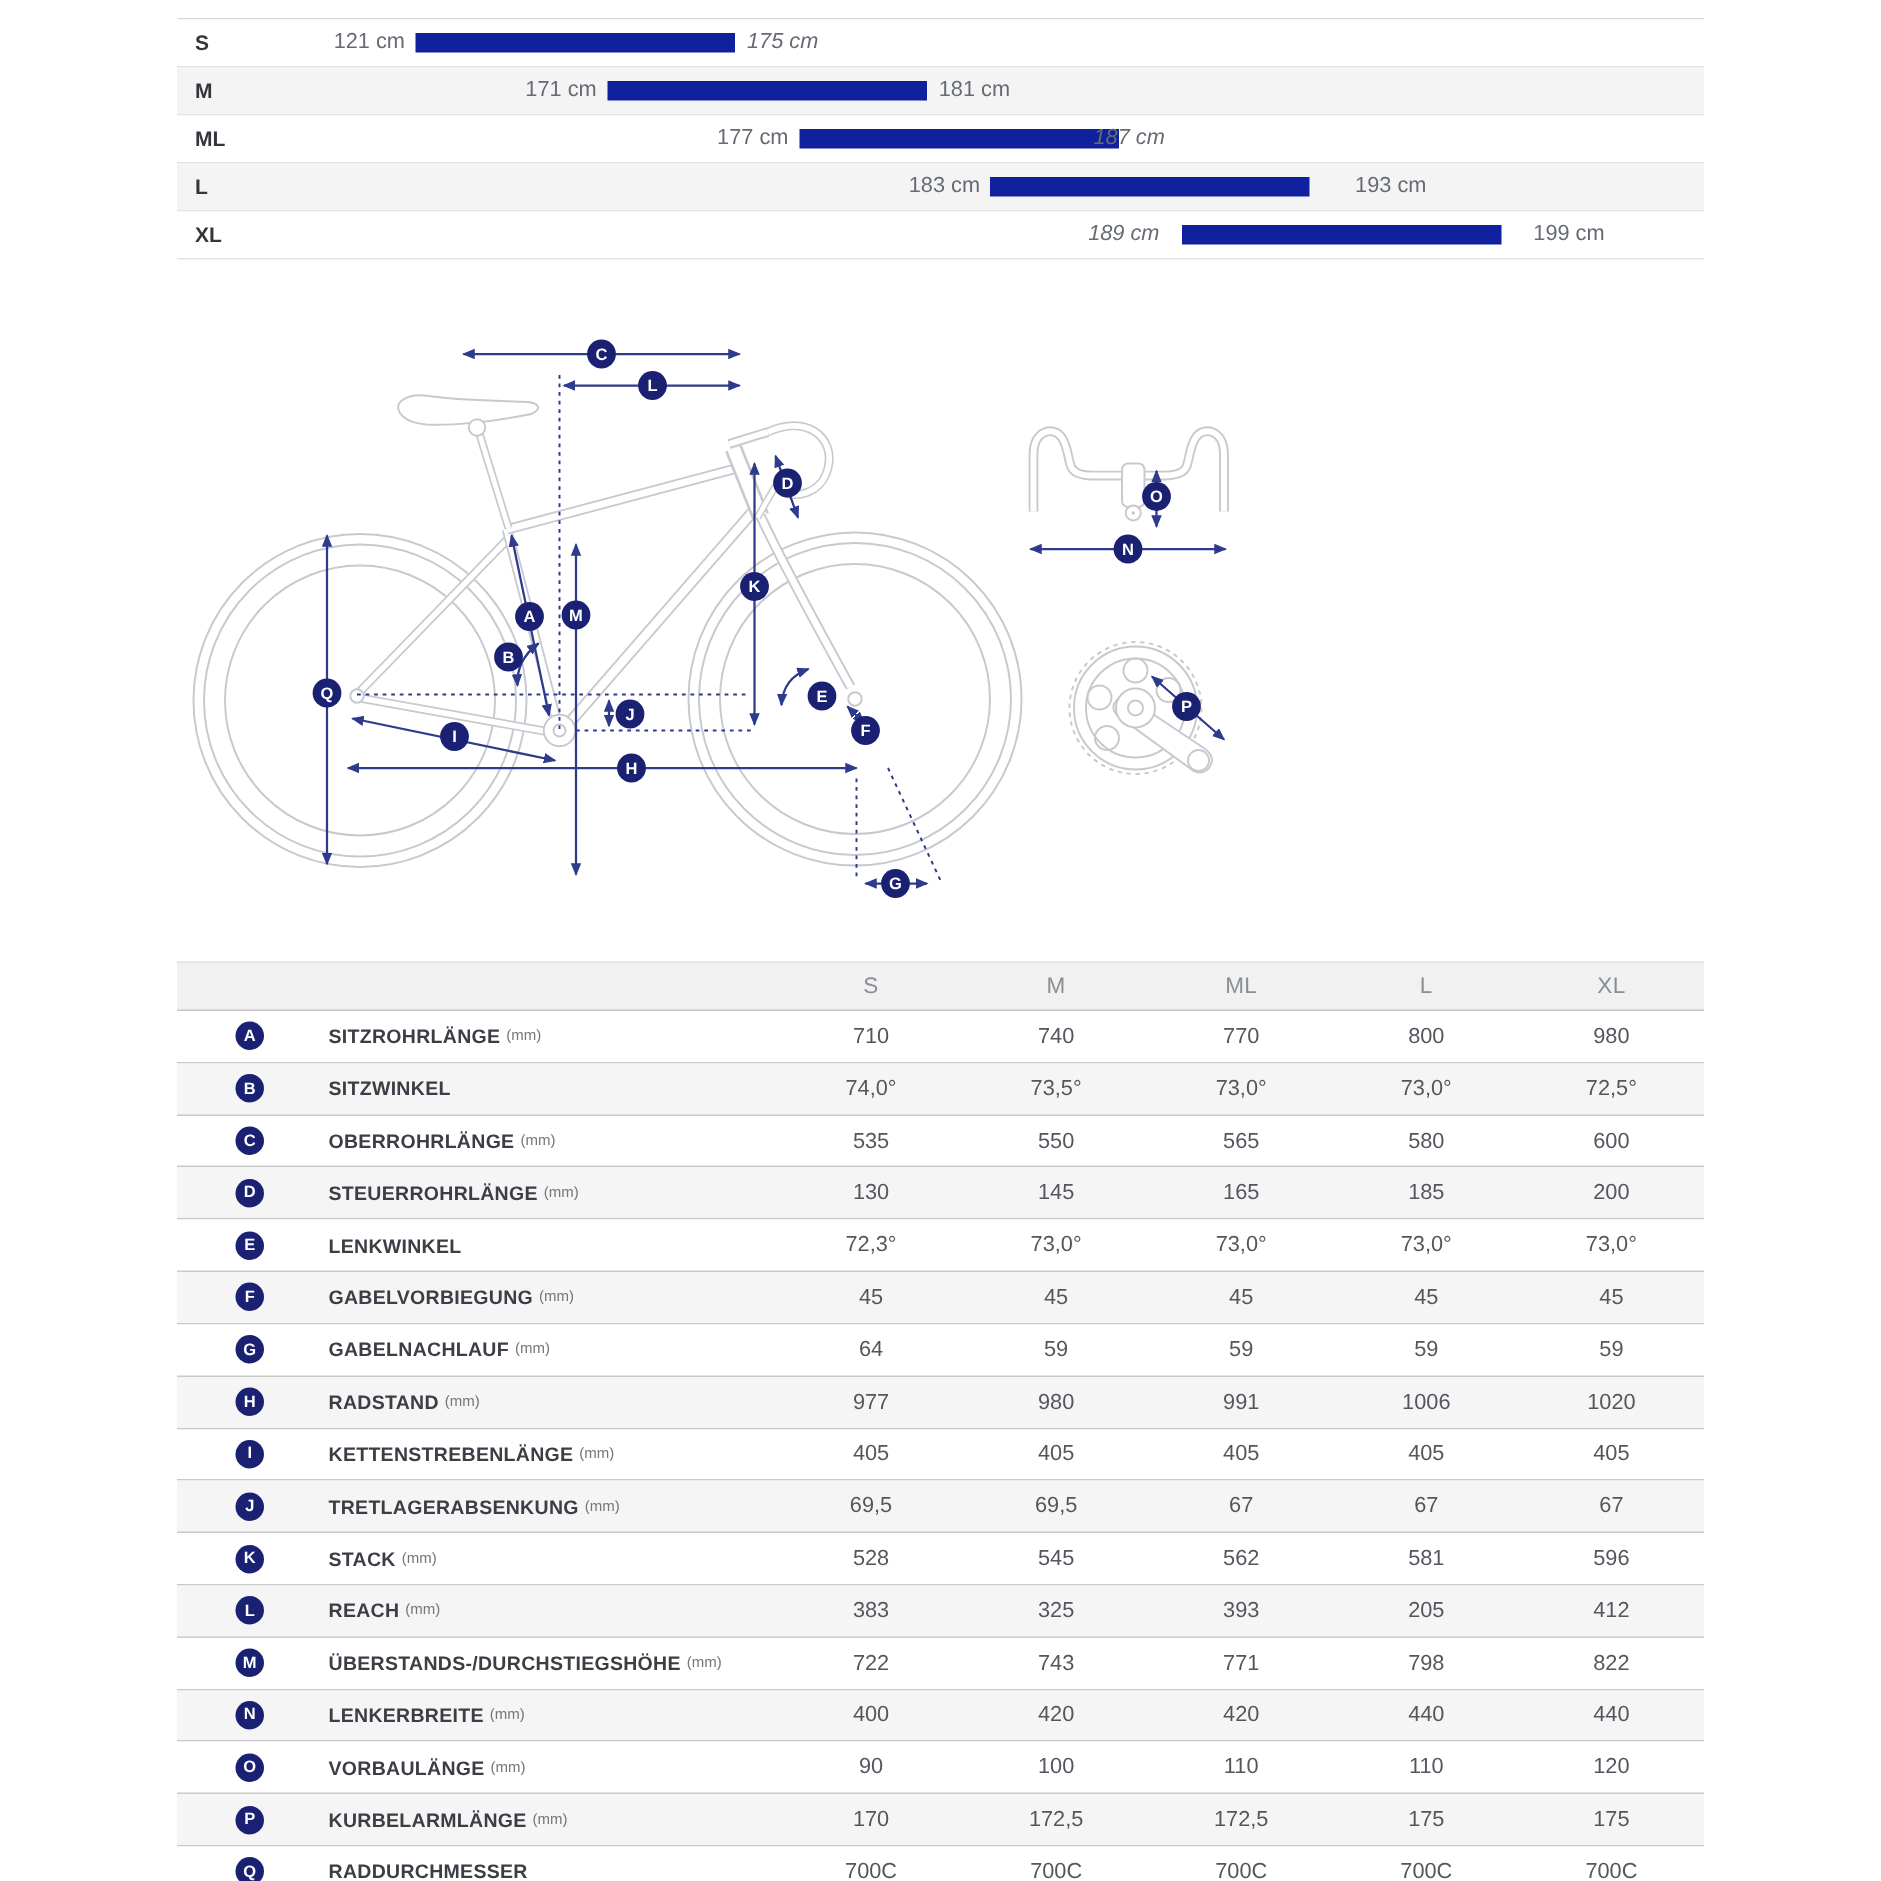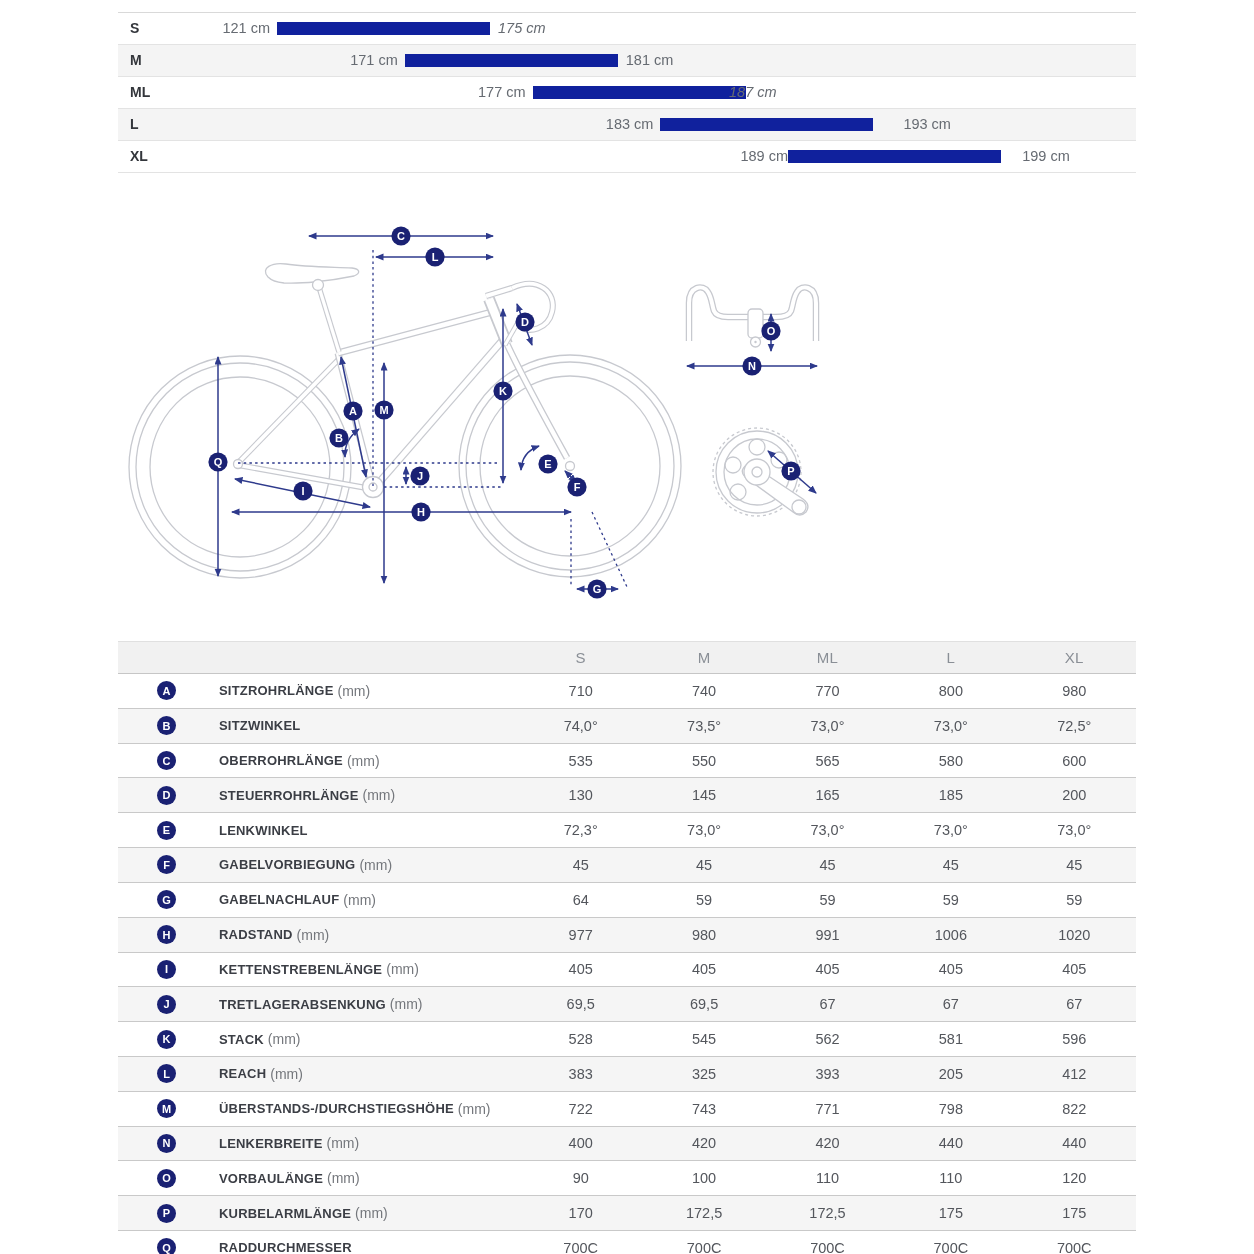--- a/index.html
+++ b/index.html
@@ -30,21 +30,21 @@
               background:#f1f1f1;border-top:1px solid #e0e0e0;border-bottom:1px solid #c6c6c6;align-items:center;}
   .geo-header .col{ text-align:center;color:#8a8f96;font-size:15px;letter-spacing:.3px;}
   .geo-row{display:grid;grid-template-columns:401px repeat(5,123.4px);height:33.82px;
            border-bottom:1px solid #c9c9c9;align-items:center;background:#fff;}
   .geo-row.alt{background:#f5f5f5;}
   .geo-row .cell{text-align:center;color:#53565c;font-size:14.5px;}
   .name-cell{display:flex;align-items:center;padding-left:39px;}
   .letter-badge{flex:0 0 auto;width:19px;height:19px;border-radius:50%;background:#1a2173;color:#fff;
                 font-size:11px;font-weight:bold;display:flex;align-items:center;justify-content:center;}
   .row-label{margin-left:43px;font-weight:bold;color:#3b3e45;font-size:13px;letter-spacing:.2px;white-space:nowrap;}
-  .row-unit{margin-left:4px;font-size:14px;color:#74777c;white-space:nowrap;}
+  .row-unit{margin-left:4px;font-size:10px;color:#74777c;white-space:nowrap;}
 </style>
 </head>
 <body>
 
 <div class="size-chart">
     <div class="size-row">
       <span class="size-label">S</span>
       <span class="range-text min" style="left: 152px;">121 cm</span>
       <div class="range-bar" style="left: 159px; width: 213px;"></div>
       <span class="range-text max" style="left: 380px; font-style: italic;">175 cm</span>
@@ -62,21 +62,21 @@
       <span class="range-text max" style="left: 611px; font-style: italic;">187 cm</span>
     </div>
     <div class="size-row alt">
       <span class="size-label">L</span>
       <span class="range-text min" style="left: 535.4px;">183 cm</span>
       <div class="range-bar" style="left: 542.4px; width: 213px;"></div>
       <span class="range-text max" style="left: 763.4px; margin-left: 22px;">193 cm</span>
     </div>
     <div class="size-row">
       <span class="size-label">XL</span>
-      <span class="range-text min" style="left: 670px;">189 cm</span>
+      <span class="range-text min" style="left: 655px; font-style: italic;">189 cm</span>
       <div class="range-bar" style="left: 670.2px; width: 213px;"></div>
       <span class="range-text max" style="left: 891.2px; margin-left: 13px;">199 cm</span>
     </div>
   </div>
 
 <svg class="diagram-svg" width="1254" height="640" viewBox="0 0 1254 640">
   <defs>
     <marker id="ah" markerWidth="9" markerHeight="8" refX="7.5" refY="3.5" orient="auto-start-reverse" markerUnits="userSpaceOnUse">
       <path d="M0,0 L8.5,3.5 L0,7 Z" fill="#2e3a8c"></path>
     </marker>

